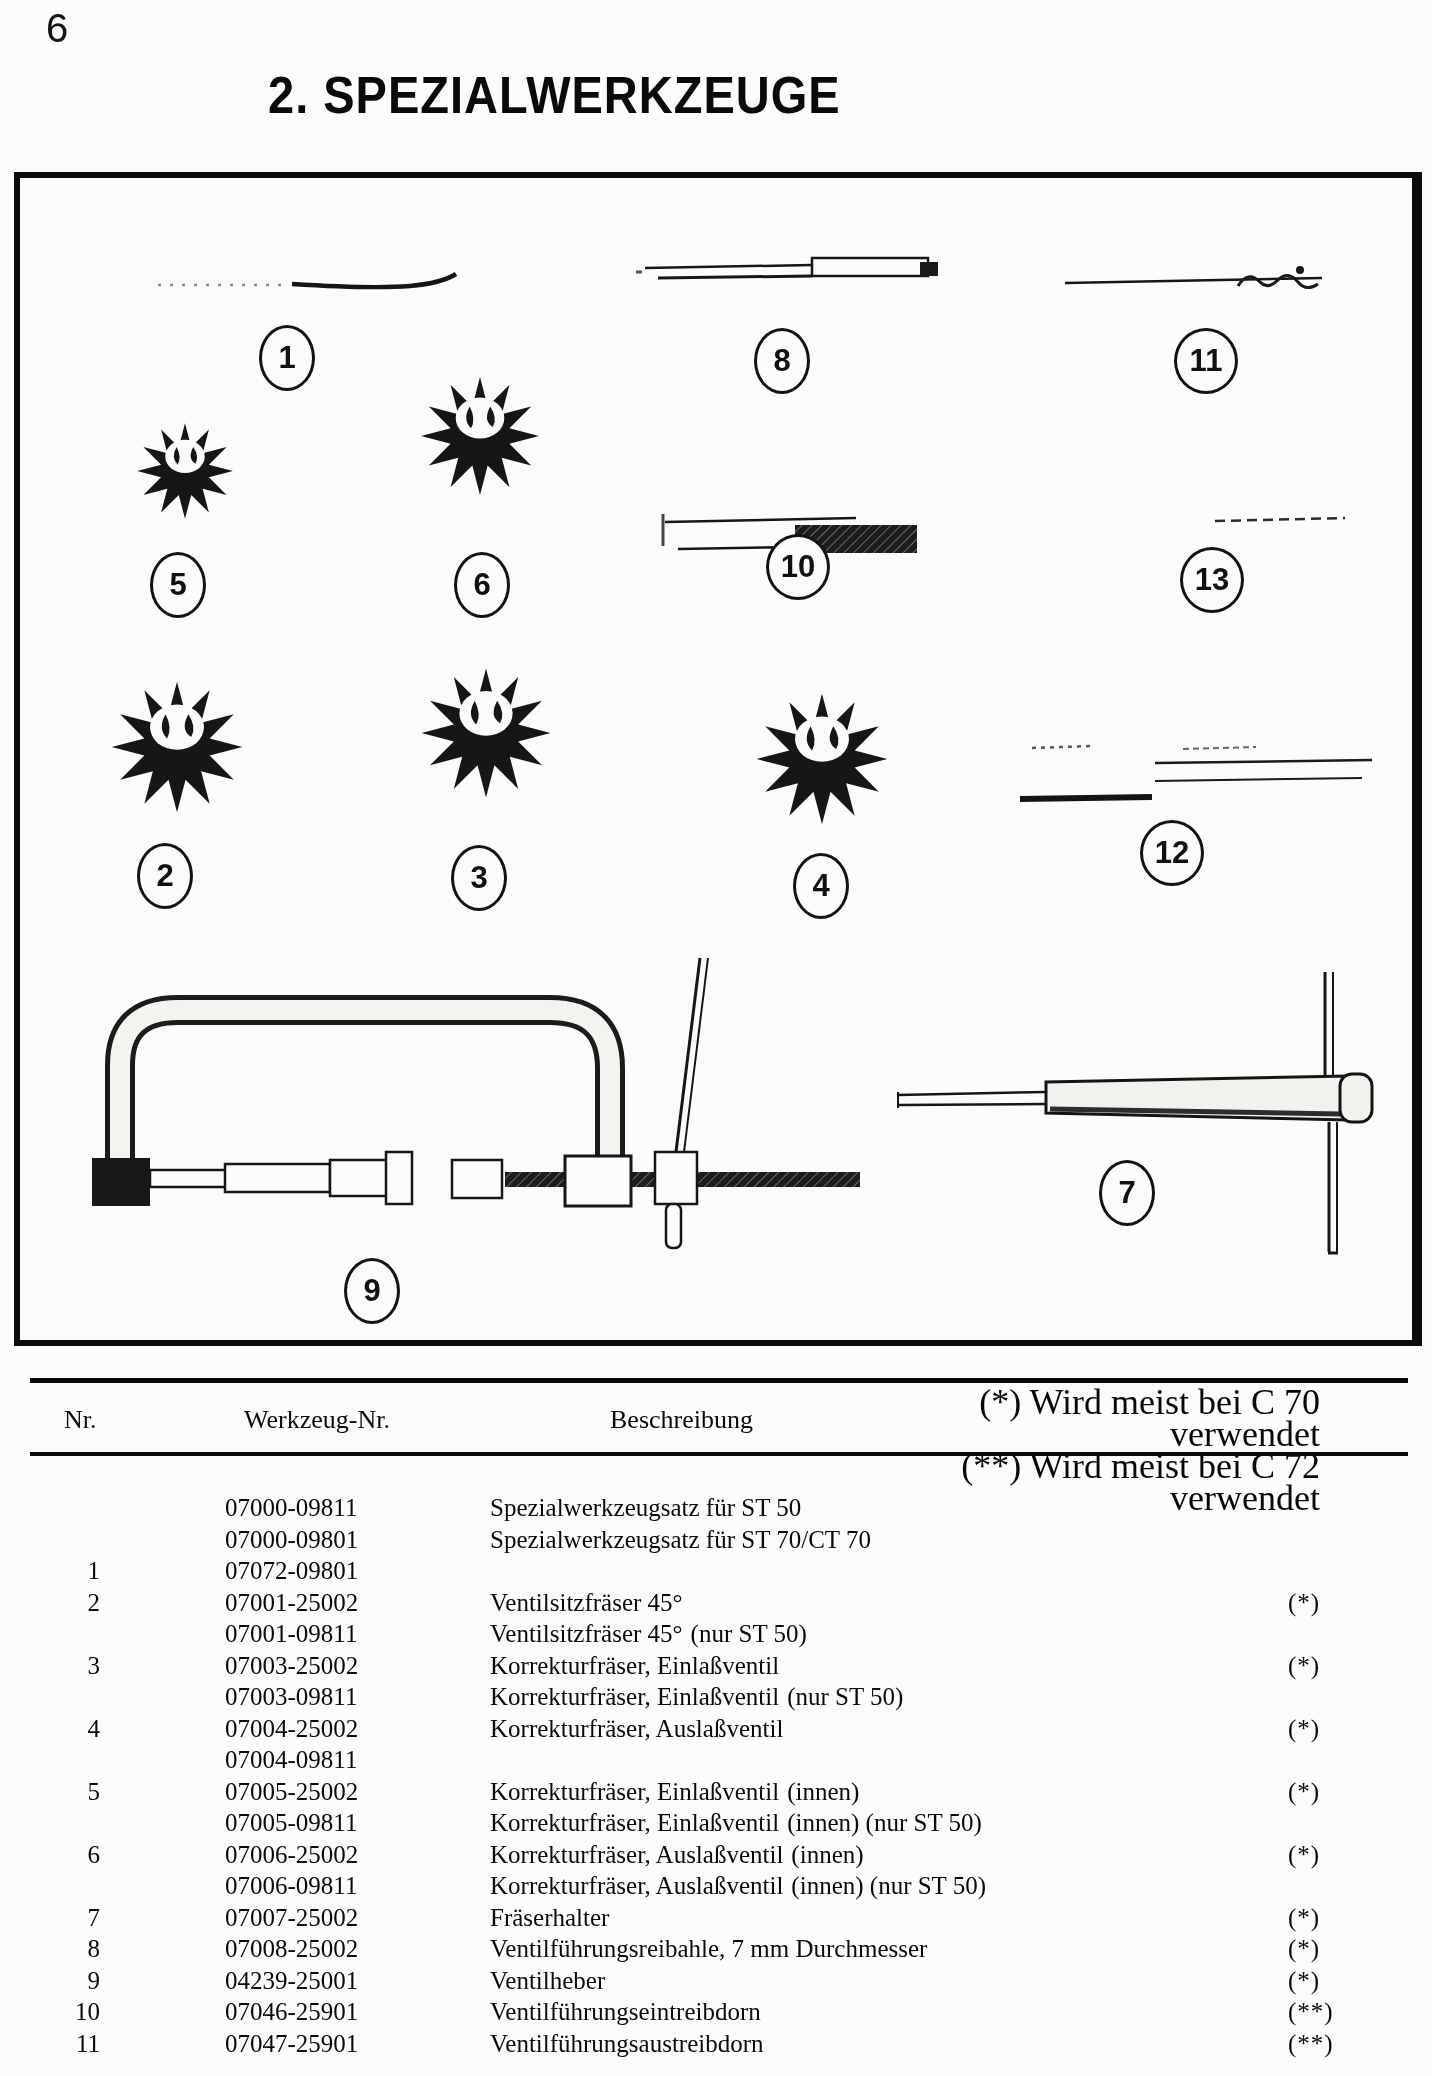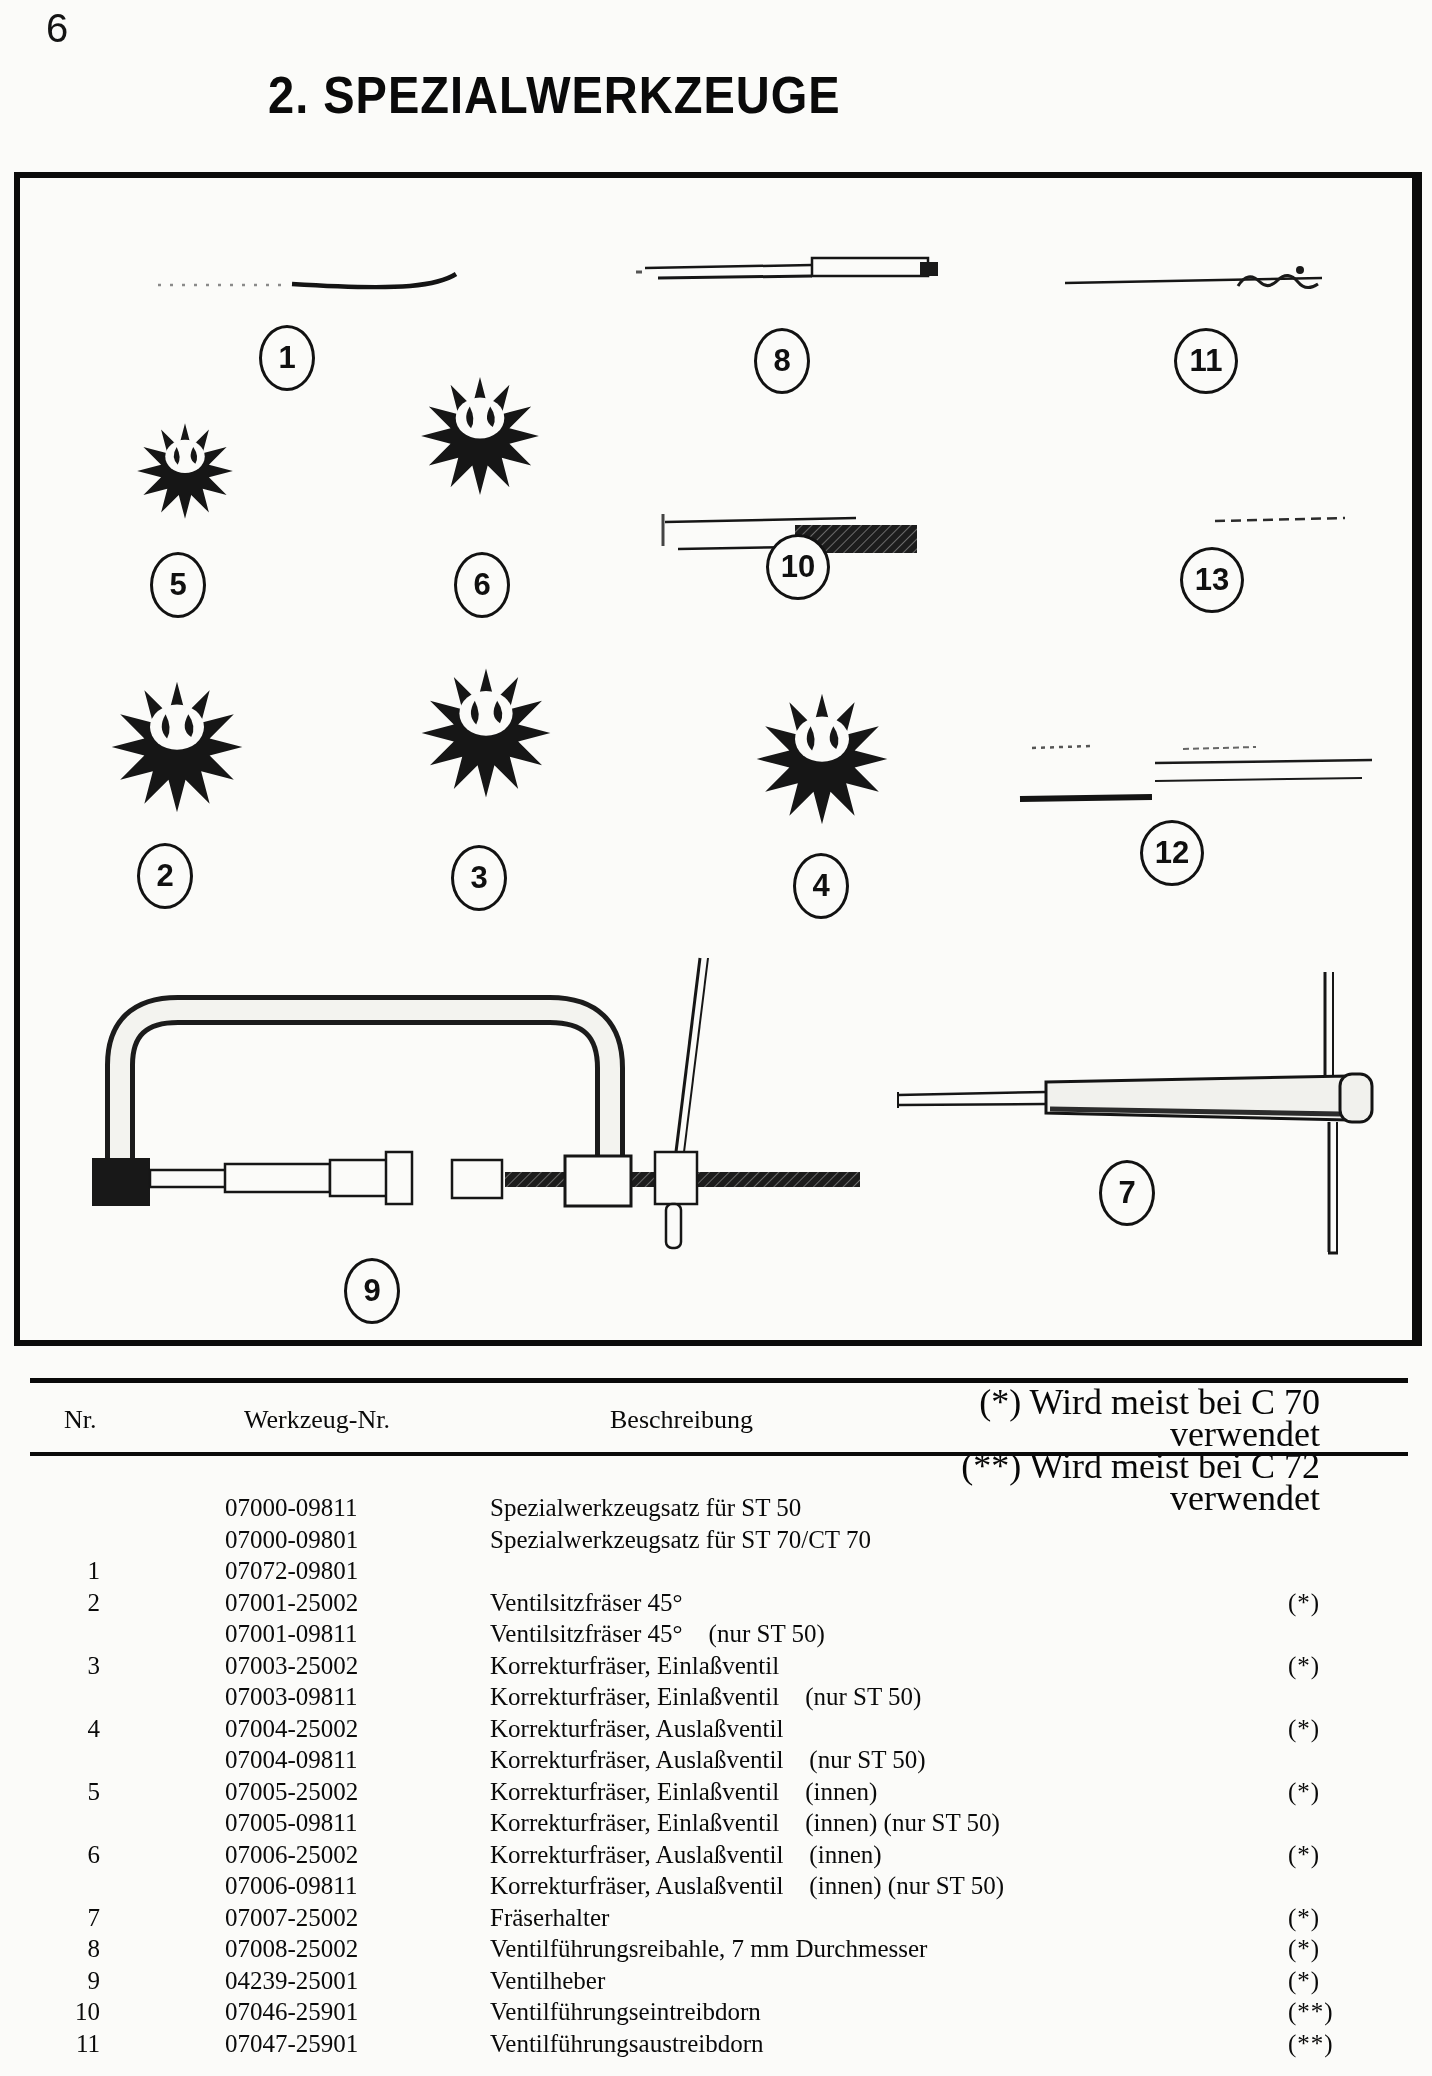--- a/index.html
+++ b/index.html
@@ -56,21 +56,21 @@
   .h-desc{left:610px;}
   .legend{
     position:absolute;top:1386px;left:860px;width:460px;
     text-align:right;font-size:36px;line-height:32px;color:#070707;
   }
   #tbody{position:absolute;left:0;top:1492px;width:1164px;}
   .trow{position:relative;height:31.5px;font-size:25px;line-height:31.5px;color:#0a0a0a;}
   .c-nr{position:absolute;left:40px;width:60px;text-align:right;}
   .c-tool{position:absolute;left:225px;}
   .c-desc{position:absolute;left:490px;white-space:nowrap;}
-  .c-desc .qual{margin-left:26px;}
+  .c-desc .qual{margin-left:8px;}
   .c-mark{position:absolute;left:1288px;width:80px;letter-spacing:1px;}
 </style>
 </head>
 <body>
 
 <div class="page-number">6</div>
 <h1 class="title">2. SPEZIALWERKZEUGE</h1>
 
 <div class="figure-border"></div>
 
@@ -236,21 +236,20 @@
       </div>
       <div class="trow">
         <span class="c-nr">4</span>
         <span class="c-tool">07004-25002</span>
         <span class="c-desc">Korrekturfräser, Auslaßventil</span>
         <span class="c-mark">(*)</span>
       </div>
       <div class="trow">
         <span class="c-nr"></span>
         <span class="c-tool">07004-09811</span>
-        <span class="c-desc">Korrekturfräser, Auslaßventil<span class="qual">(nur ST 50)</span></span>
         <span class="c-mark"></span>
       </div>
       <div class="trow">
         <span class="c-nr">5</span>
         <span class="c-tool">07005-25002</span>
         <span class="c-desc">Korrekturfräser, Einlaßventil<span class="qual">(innen)</span></span>
         <span class="c-mark">(*)</span>
       </div>
       <div class="trow">
         <span class="c-nr"></span>

